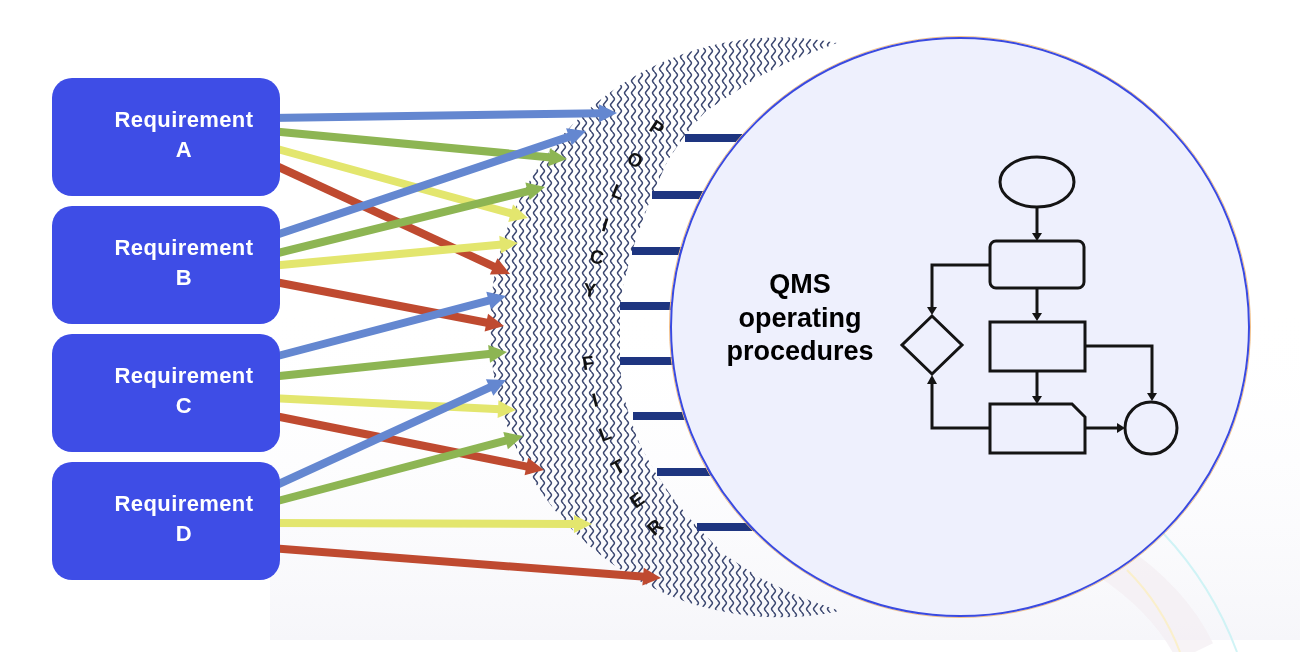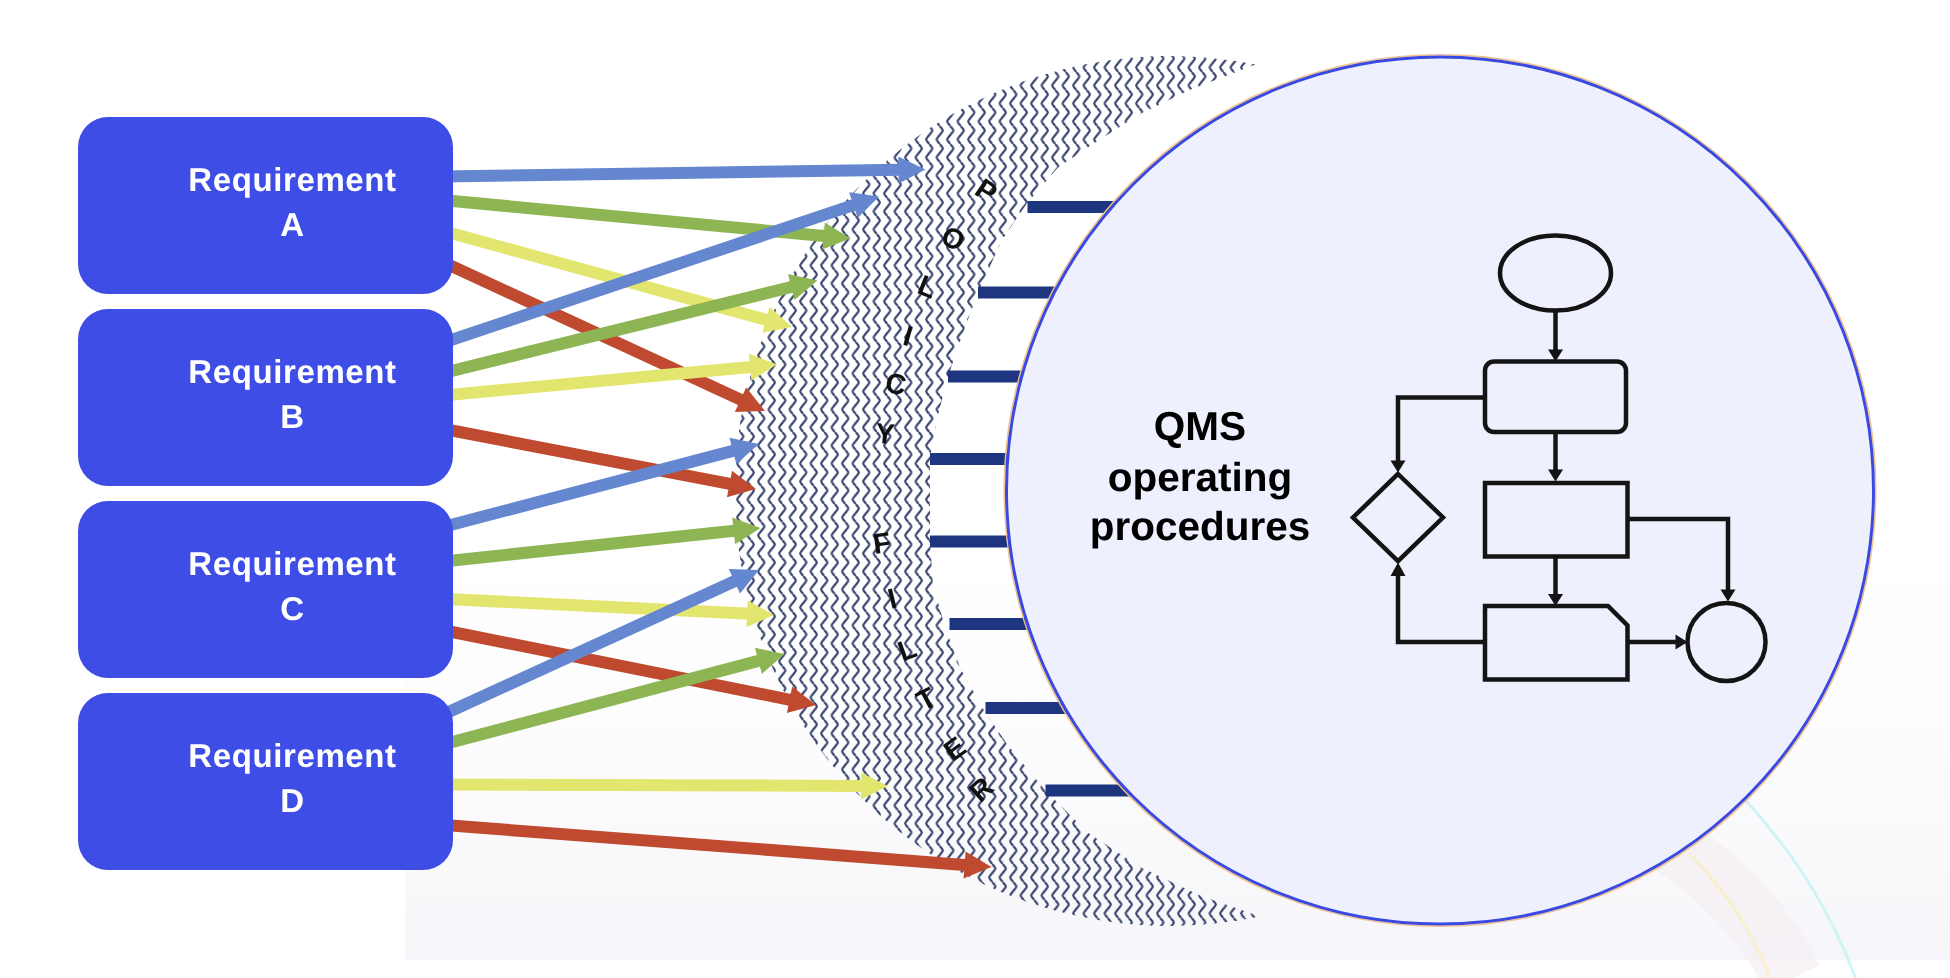--- a/index.html
+++ b/index.html
@@ -8,21 +8,21 @@
     width: 1300px;
     height: 652px;
     overflow: hidden;
     background: #ffffff;
     font-family: "Liberation Sans", sans-serif;
   }
   #art { position: absolute; left: 0; top: 0; }
   .req-box {
     position: absolute;
     left: 52px;
-    width: 250px;
+    width: 228px;
     height: 118px;
     border-radius: 20px;
     background: var(--req-color, #3e4de6);
     color: #ffffff;
     font-family: "Liberation Sans", sans-serif;
     font-weight: bold;
     font-size: 22px;
     line-height: 30px;
     letter-spacing: 0.4px;
     display: flex;

